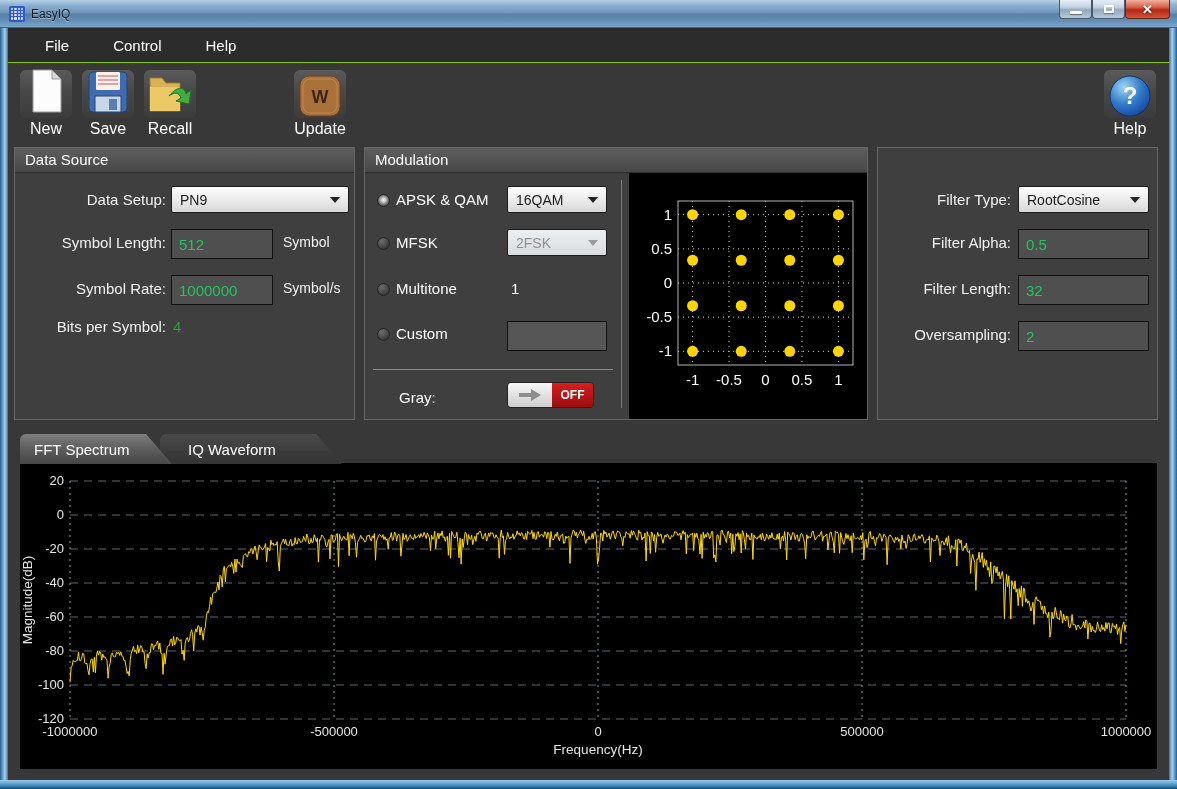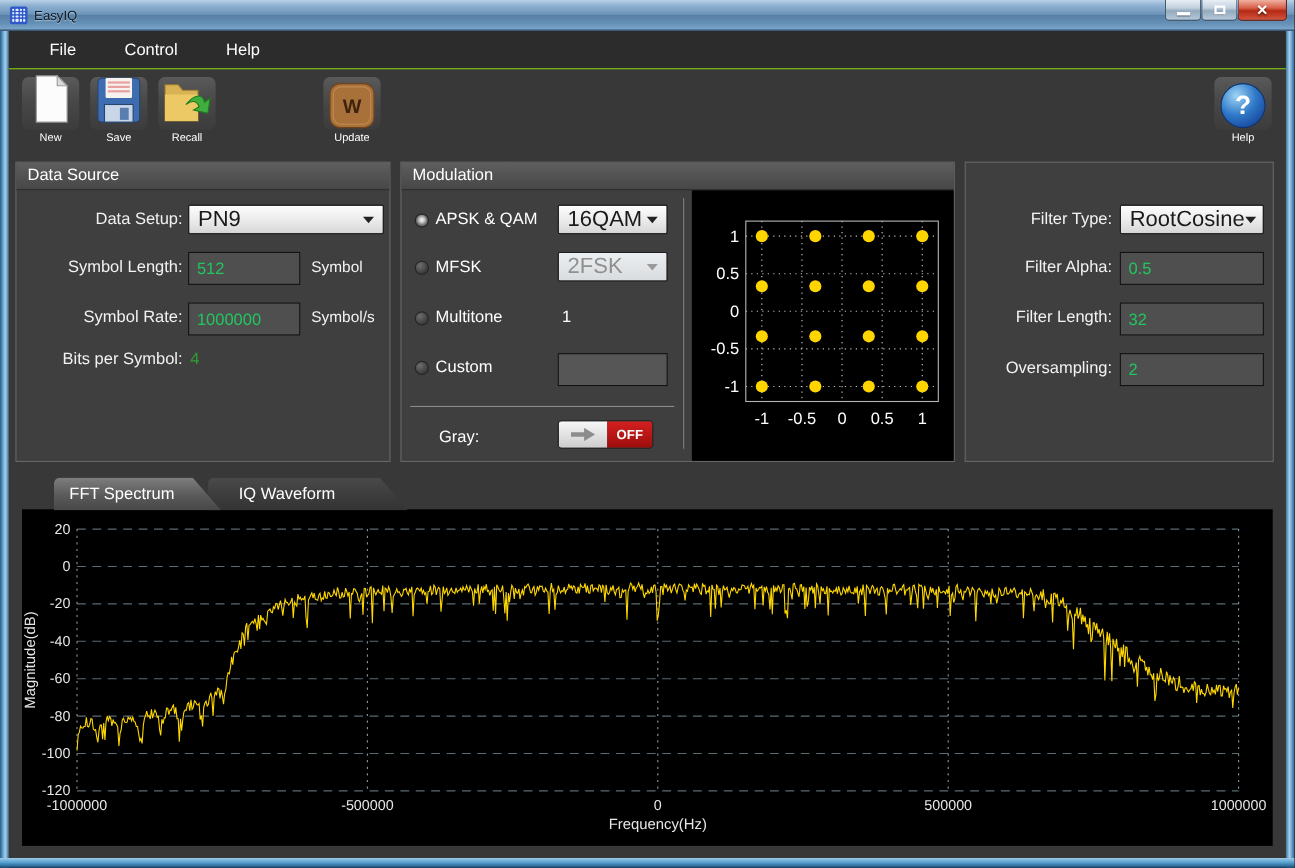--- a/index.html
+++ b/index.html
@@ -38,34 +38,34 @@
   #menubar { position:absolute; top:28px; left:8px; right:8px; height:35px;
     background:#2c2c2c; display:flex; align-items:center; padding-left:15px;
     border-bottom:1px solid #84cc16; }
   .menu-item { color:#fff; font-size:15px; padding:6px 22px; cursor:default; }
   
   #toolbar { position:absolute; top:64px; left:8px; right:8px; height:83px; background:#383838; }
   .tool-btn { position:absolute; top:6px; display:flex; flex-direction:column; align-items:center; cursor:default; }
   .tool-tile { width:52px; height:48px; border-radius:6px;
     background:linear-gradient(180deg,#5a5a5a 0%, #484848 45%, #3c3c3c 100%);
     display:flex; align-items:flex-end; justify-content:center; }
-  .tool-label { color:#fff; font-size:10px; margin-top:2px; }
+  .tool-label { color:#fff; font-size:16px; margin-top:2px; }
   
   .panel { position:absolute; top:147px; height:273px; background:#3f3f3f; border:1px solid #666; }
   .panel-header { height:25px; background:linear-gradient(180deg,#5e5e5e,#474747);
     border-bottom:1px solid #2c2c2c; color:#fff; font-size:15px; line-height:24px; padding-left:10px; }
   .row-label { position:absolute; color:#f2f2f2; font-size:15px; text-align:right; height:27px; line-height:27px; }
   .unit-label { position:absolute; color:#f2f2f2; font-size:14px; height:27px; line-height:27px; }
   .green-val { color:#2f9e2f; font-size:15px; }
   .text-input { position:absolute; height:30px; background:#4f4f4f; border:1px solid #111;
     color:#22c55e; font-size:15px; font-family:"Liberation Sans",sans-serif; padding:0 7px; }
   .dropdown { position:absolute; height:27px; border:1px solid #1d1d1d; border-radius:2px;
     background:linear-gradient(180deg,#fdfdfd 0%, #ececec 50%, #d7d7d7 100%);
     display:flex; align-items:center; justify-content:space-between; padding:0 8px; cursor:default; }
-  .dd-text { color:#1a1a1a; font-size:20px; }
+  .dd-text { color:#1a1a1a; font-size:14px; }
   .dd-arrow { width:0; height:0; border-left:5px solid transparent; border-right:5px solid transparent;
     border-top:6px solid #222; }
   .dropdown.disabled { background:linear-gradient(180deg,#eceff1,#d9dcdf); }
   .dropdown.disabled .dd-text { color:#8f8f8f; }
   .dropdown.disabled .dd-arrow { border-top-color:#9a9a9a; }
   .radio { position:absolute; width:13px; height:13px; border-radius:50%;
     background:radial-gradient(circle at 35% 30%, #6e6e6e, #383838 75%); border:1px solid #262626; }
   .radio.checked { background:radial-gradient(circle at 50% 45%, #efefef 0%, #cfcfcf 25%, #6a6a6a 60%, #444 100%); }
   .opt-label { position:absolute; color:#fff; font-size:15px; }
   .v-sep { position:absolute; width:1px; background:#7d7d7d; }
@@ -75,21 +75,21 @@
     display:flex; cursor:default; border:1px solid #222; }
   .toggle-arrow { width:44px; background:linear-gradient(180deg,#f7f7f7,#cdcdcd);
     display:flex; align-items:center; justify-content:center; }
   .toggle-state { flex:1; background:linear-gradient(180deg,#d42020,#9c0d0d);
     color:#fff; font-size:12px; font-weight:bold; display:flex; align-items:center; justify-content:center; }
   
   #constellation-box { position:absolute; background:#000; }
   
   .tab { position:absolute; top:434px; height:30px; color:#fff; font-size:15px;
     display:flex; align-items:center; cursor:default;
-    clip-path:polygon(0 0, calc(100% - 26px) 0, 100% 100%, 0 100%); border-radius:6px 0 0 0;margin-left:29px; }
+    clip-path:polygon(0 0, calc(100% - 26px) 0, 100% 100%, 0 100%); border-radius:6px 0 0 0; }
   #tab-fft { left:20px; width:152px; z-index:3; padding-left:14px;
     background:linear-gradient(180deg,#7e7e7e 0%, #5a5a5a 55%, #474747 100%); }
   #tab-iq { left:160px; width:182px; z-index:2; padding-left:28px;
     background:linear-gradient(180deg,#4a4a4a 0%, #3b3b3b 60%, #343434 100%); }
   
   #chart-box { position:absolute; left:20px; top:463px; width:1137px; height:306px; background:#000; }
   text { font-family:"Liberation Sans",sans-serif; }
 </style>
 </head>
 <body>

